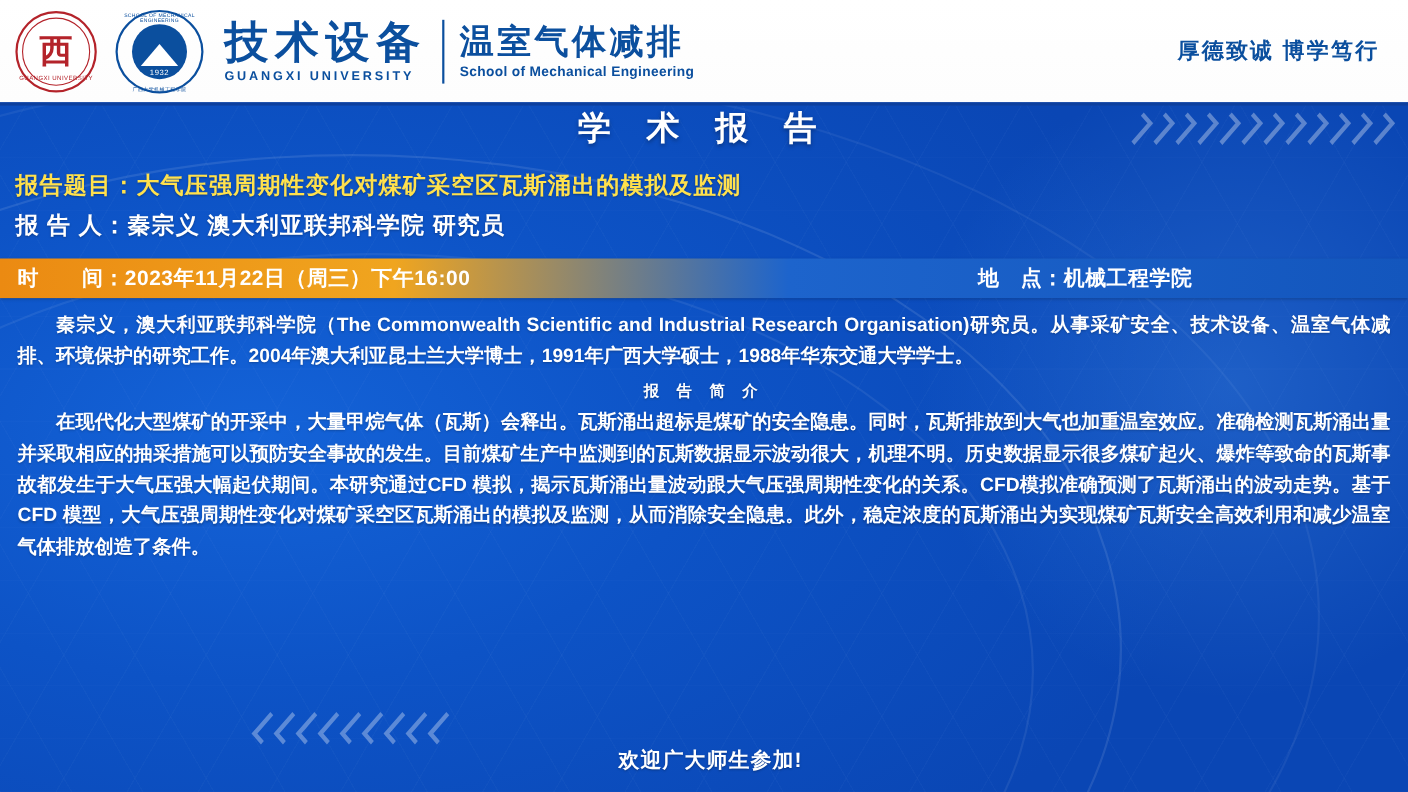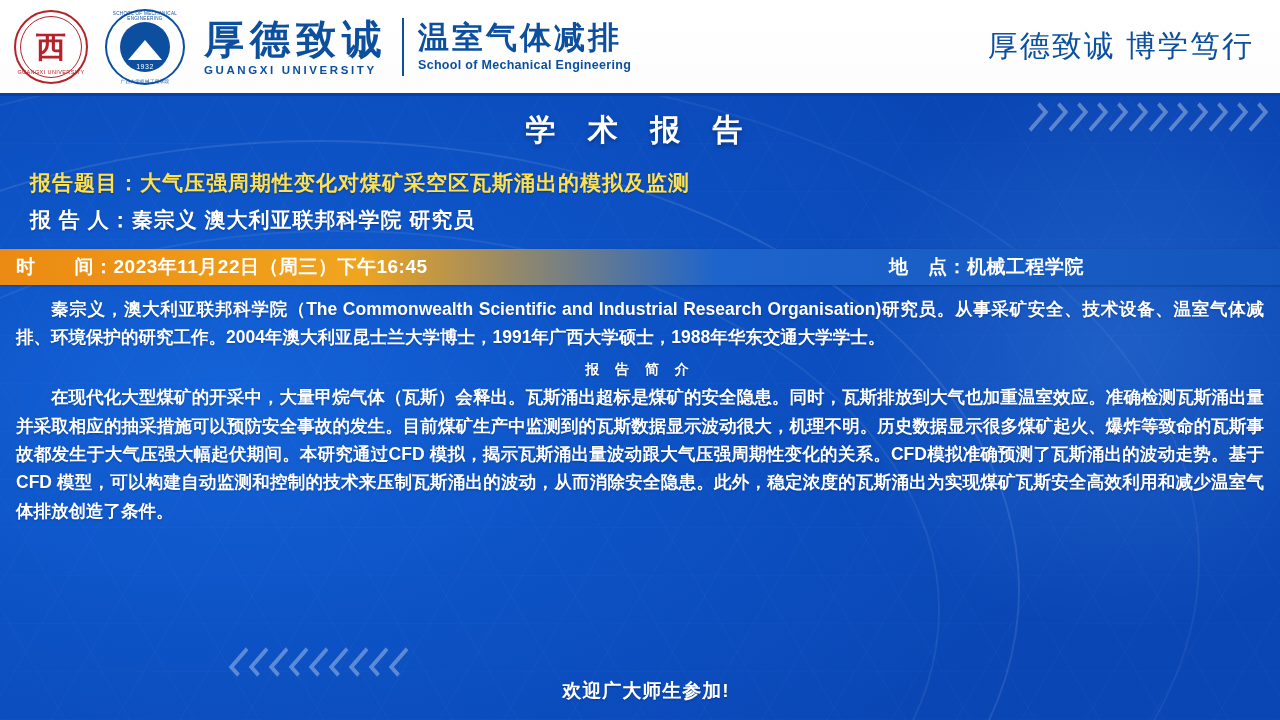--- a/index.html
+++ b/index.html
@@ -140,37 +140,37 @@
     width: 2px; height: 58px; background: #0b4f9e; margin: 0 14px;
   }
   .wm-right { text-align: left; }
   .wm-cn2 {
     font-size: 31px; font-weight: bold; color: #0b4f9e; letter-spacing: 3px;
     line-height: 1.1;
   }
   .wm-en2 { font-size: 12.5px; color: #0b4f9e; margin-top: 3px; letter-spacing: .3px; font-weight: bold; }
   .motto {
     margin-left: auto;
-    font-size: 30px; font-weight: normal; color: #0b4f9e; letter-spacing: 2px;
+    font-size: 20px; font-weight: bold; color: #0b4f9e; letter-spacing: 2px;
   }
 
   
   .title-band {
     position: relative; z-index: 4;
-    text-align: center; padding-top: 14px;
+    text-align: center; 
   }
   .main-title {
     display: inline-block;
     font-size: 30px; font-weight: bold; color: #ffffff;
     letter-spacing: 12px;
     text-shadow: 0 2px 4px rgba(0,0,0,.35);
   }
 
   
-  .info { position: relative; z-index: 4; padding: 14px 14px 0 30px; }
+  .info { position: relative; z-index: 4; padding: 14px 14px 0 14px; }
   .info-line {
     font-size: 21px; font-weight: bold; color: #ffe14d;
     letter-spacing: 1px; line-height: 1.75;
     text-shadow: 0 1px 2px rgba(0,0,0,.3);
   }
   .info-line.white { color: #ffffff; }
 
   
   .tp-bar {
     position: relative; z-index: 4;
@@ -259,21 +259,21 @@
     <div class="inner">
       <div class="mount2"></div>
       <div class="mount"></div>
       <div class="yr">1932</div>
     </div>
     <div class="arc-bot">广西大学机械工程学院</div>
   </div>
 
   <div class="wordmark">
     <div class="wm-left">
-      <div class="wm-cn">厚德致诚</div>
+      <div class="wm-cn">技术设备</div>
       <div class="wm-en">GUANGXI UNIVERSITY</div>
     </div>
     <div class="wm-div"></div>
     <div class="wm-right">
       <div class="wm-cn2">温室气体减排</div>
       <div class="wm-en2">School of Mechanical Engineering</div>
     </div>
   </div>
 
   <div class="motto">厚德致诚 博学笃行</div>
@@ -282,23 +282,23 @@
 <div class="title-band">
   <span class="main-title">学 术 报 告</span>
 </div>
 
 <div class="info">
   <div class="info-line">报告题目：大气压强周期性变化对煤矿采空区瓦斯涌出的模拟及监测</div>
   <div class="info-line white">报 告 人：秦宗义 澳大利亚联邦科学院 研究员</div>
 </div>
 
 <div class="tp-bar">
-  <div class="tp-left">时　　间：2023年11月22日（周三）下午16:45</div>
+  <div class="tp-left">时　　间：2023年11月22日（周三）下午16:00</div>
   <div class="tp-right">地　点：机械工程学院</div>
 </div>
 
 <div class="content">
   <div class="para">秦宗义，澳大利亚联邦科学院（The Commonwealth Scientific and Industrial Research Organisation)研究员。从事采矿安全、技术设备、温室气体减排、环境保护的研究工作。2004年澳大利亚昆士兰大学博士，1991年广西大学硕士，1988年华东交通大学学士。</div>
   <div class="section-title">报 告 简 介</div>
-  <div class="para">在现代化大型煤矿的开采中，大量甲烷气体（瓦斯）会释出。瓦斯涌出超标是煤矿的安全隐患。同时，瓦斯排放到大气也加重温室效应。准确检测瓦斯涌出量并采取相应的抽采措施可以预防安全事故的发生。目前煤矿生产中监测到的瓦斯数据显示波动很大，机理不明。历史数据显示很多煤矿起火、爆炸等致命的瓦斯事故都发生于大气压强大幅起伏期间。本研究通过CFD 模拟，揭示瓦斯涌出量波动跟大气压强周期性变化的关系。CFD模拟准确预测了瓦斯涌出的波动走势。基于CFD 模型，可以构建自动监测和控制的技术来压制瓦斯涌出的波动，从而消除安全隐患。此外，稳定浓度的瓦斯涌出为实现煤矿瓦斯安全高效利用和减少温室气体排放创造了条件。</div>
+  <div class="para">在现代化大型煤矿的开采中，大量甲烷气体（瓦斯）会释出。瓦斯涌出超标是煤矿的安全隐患。同时，瓦斯排放到大气也加重温室效应。准确检测瓦斯涌出量并采取相应的抽采措施可以预防安全事故的发生。目前煤矿生产中监测到的瓦斯数据显示波动很大，机理不明。历史数据显示很多煤矿起火、爆炸等致命的瓦斯事故都发生于大气压强大幅起伏期间。本研究通过CFD 模拟，揭示瓦斯涌出量波动跟大气压强周期性变化的关系。CFD模拟准确预测了瓦斯涌出的波动走势。基于CFD 模型，大气压强周期性变化对煤矿采空区瓦斯涌出的模拟及监测，从而消除安全隐患。此外，稳定浓度的瓦斯涌出为实现煤矿瓦斯安全高效利用和减少温室气体排放创造了条件。</div>
 </div>
 
 <div class="welcome">欢迎广大师生参加!</div>
 
 </body></html>

